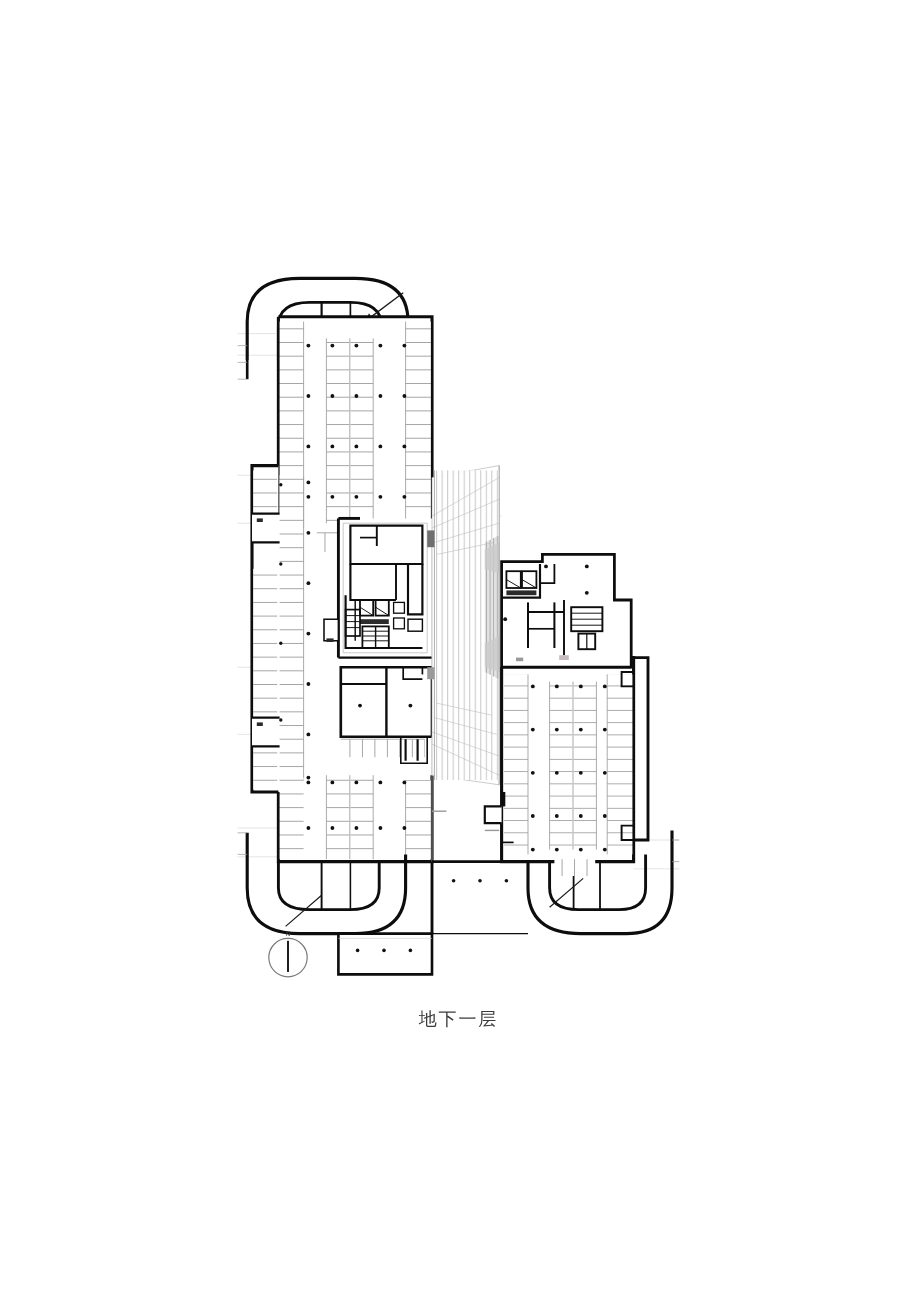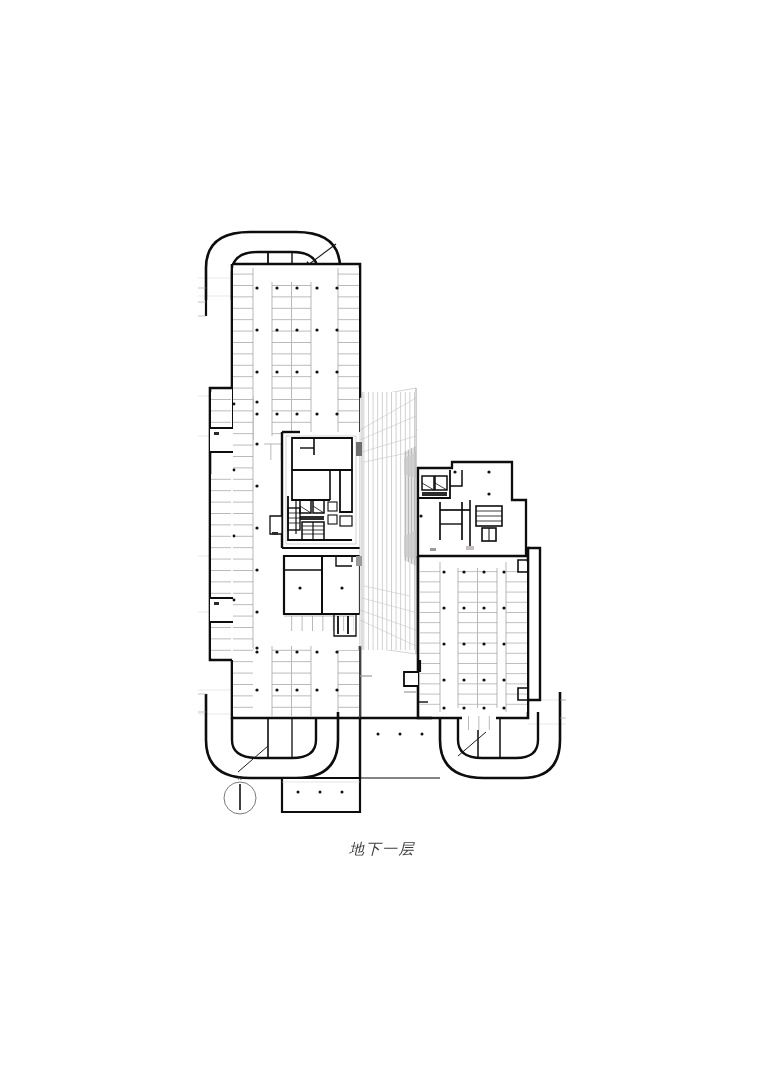--- a/index.html
+++ b/index.html
@@ -13,21 +13,20 @@
     font-family: "Liberation Sans", sans-serif;
     position: relative;
     overflow: hidden;
   }
   #sheet {
     position: absolute;
     left: 0; top: 0;
     width: 764px;
     height: 1080px;
     background: #ffffff;
-    font-style: italic;
   }
   #plan-svg {
     position: absolute;
     left: 0; top: 0;
     width: 764px;
     height: 1080px;
     display: block;
   }
   #caption {
     position: absolute;

